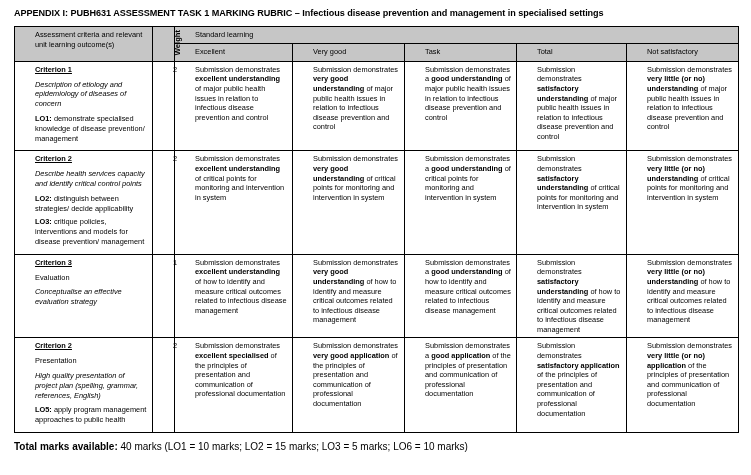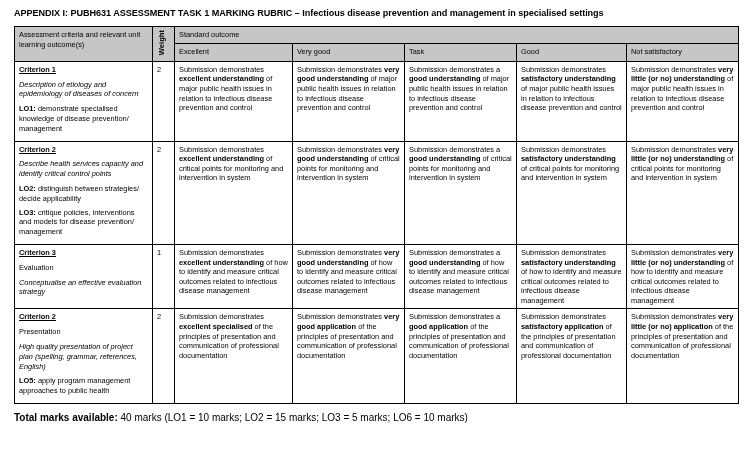--- a/index.html
+++ b/index.html
@@ -31,21 +31,21 @@
   }
   table.rubric {
     border-collapse: collapse;
     table-layout: fixed;
     width: 724px;
     border: 1px solid #000;
   }
   table.rubric td, table.rubric th {
     border: 1px solid #000;
     vertical-align: top;
-    padding: 3px 4px 3px 4px;
+    padding: 3px 4px 3px 20px;
     font-size: 7.4px;
     line-height: 9.6px;
     font-weight: normal;
     text-align: left;
   }
   thead td, thead th {
     background: #c6c6c6;
   }
   .hdr-criteria {
     font-size: 7.6px;
@@ -141,27 +141,27 @@
       <col style="width:112px">
       <col style="width:110px">
       <col style="width:112px">
     </colgroup>
     <thead>
       <tr>
         <td rowspan="2" class="hdr-criteria">Assessment criteria and relevant unit learning outcome(s)</td>
         <td rowspan="2" class="weight-head">
           <span class="weight-rot">Weight</span>
         </td>
-        <td colspan="5" class="hdr-standard">Standard outcome</td>
+        <td colspan="5" class="hdr-standard">Standard learning</td>
       </tr>
       <tr>
         <td class="hdr-level">Excellent</td>
         <td class="hdr-level">Very good</td>
         <td class="hdr-level">Task</td>
-        <td class="hdr-level">Good</td>
+        <td class="hdr-level">Total</td>
         <td class="hdr-level">Not satisfactory</td>
       </tr>
     </thead>
     <tbody id="rubric-body">
         <tr>
           <td class="crit-cell">
             <div class="crit-title">Criterion 1</div>
             <div class="crit-desc">Description of etiology and epidemiology of diseases of concern</div>
             <div class="crit-lo"><b>LO1:</b><span> demonstrate specialised knowledge of disease prevention/ management</span></div>
           </td>

